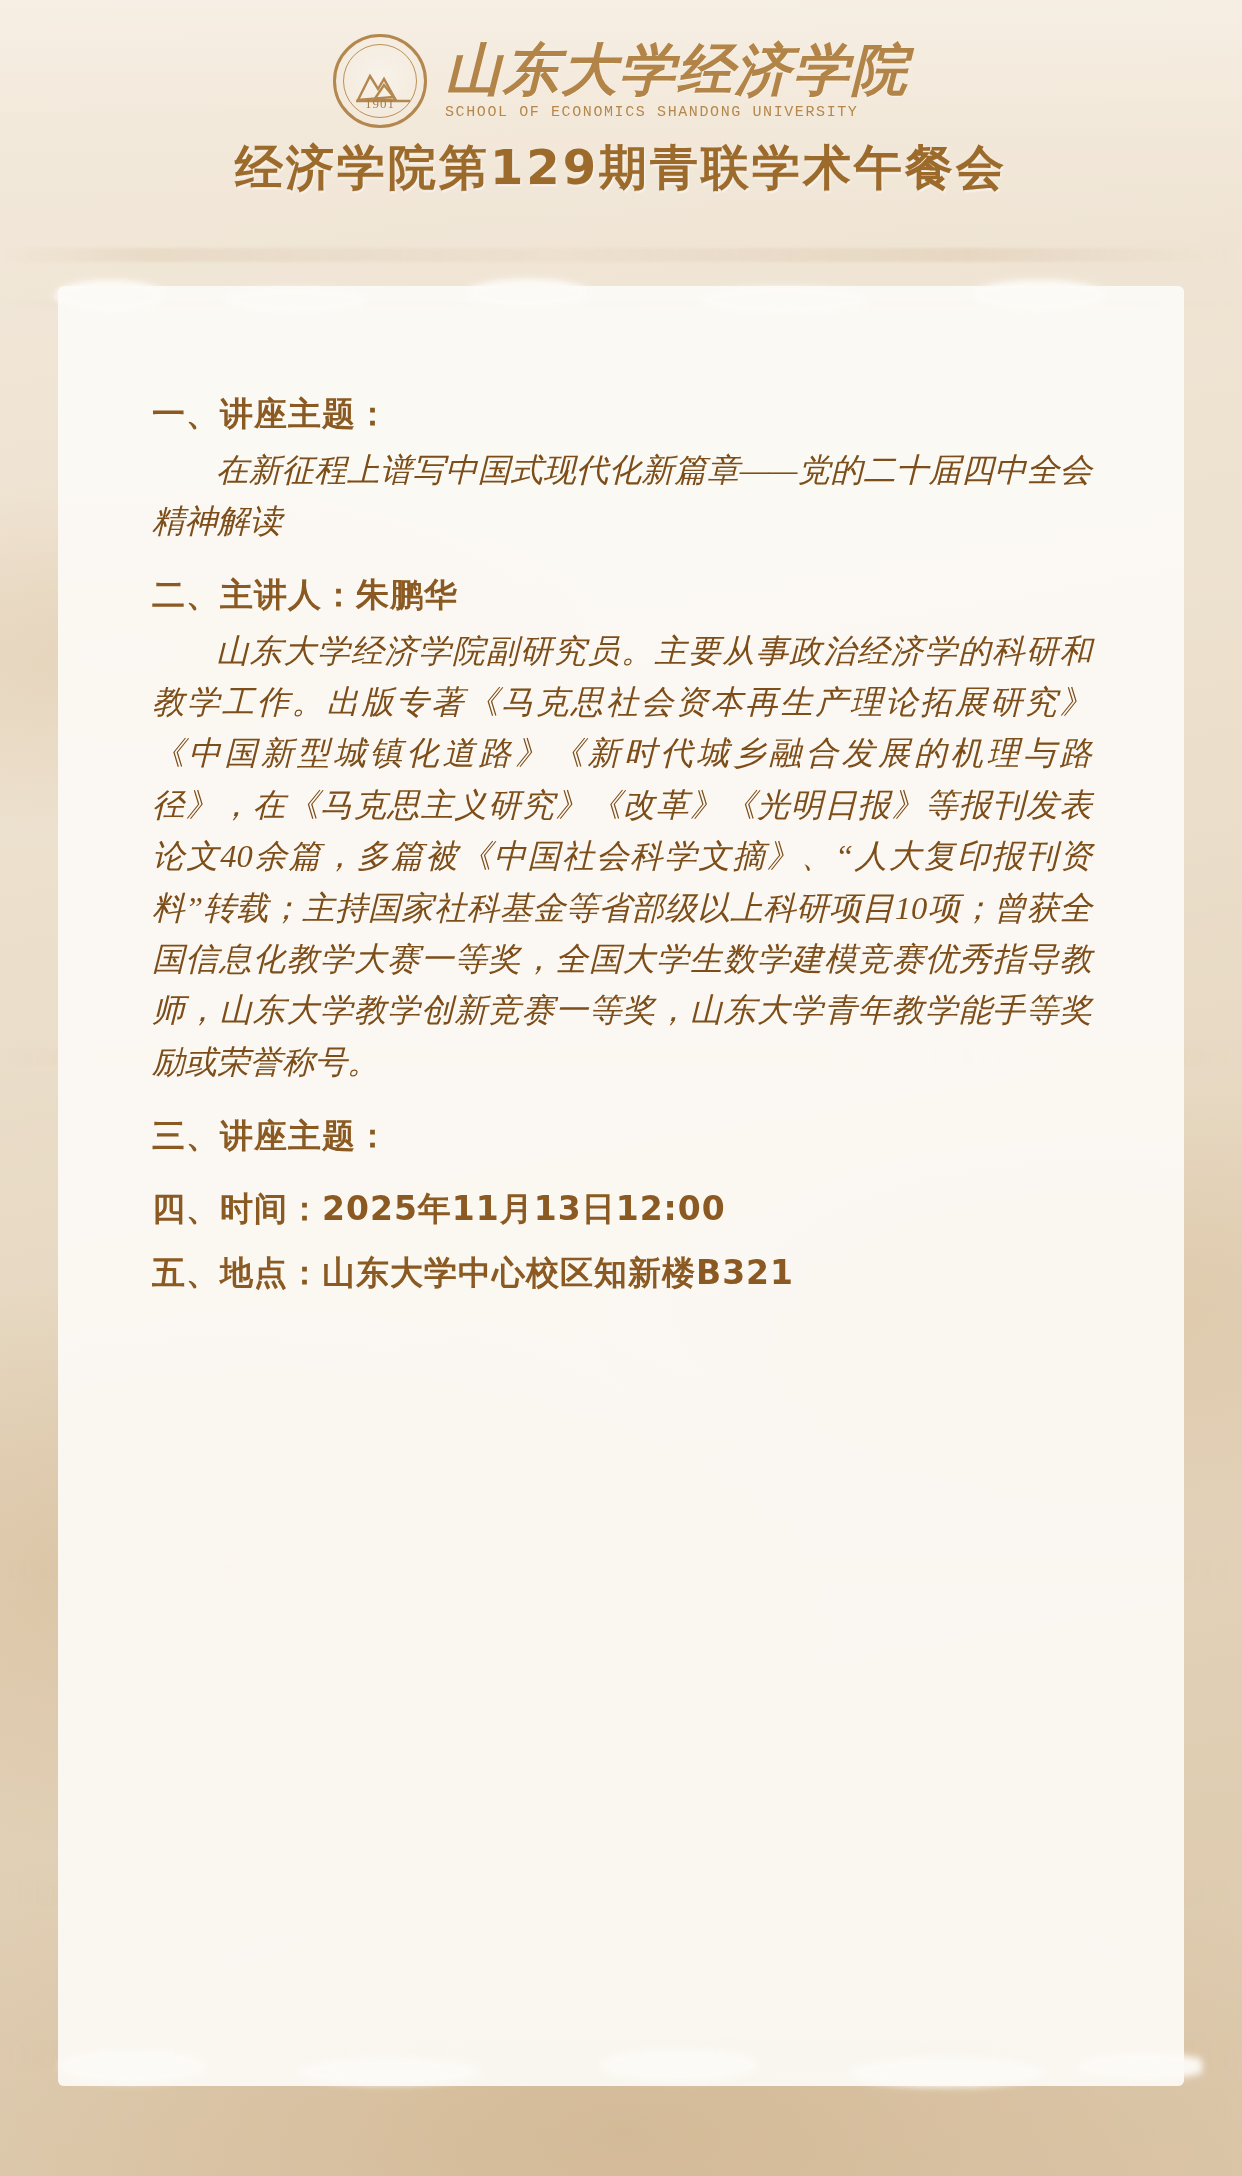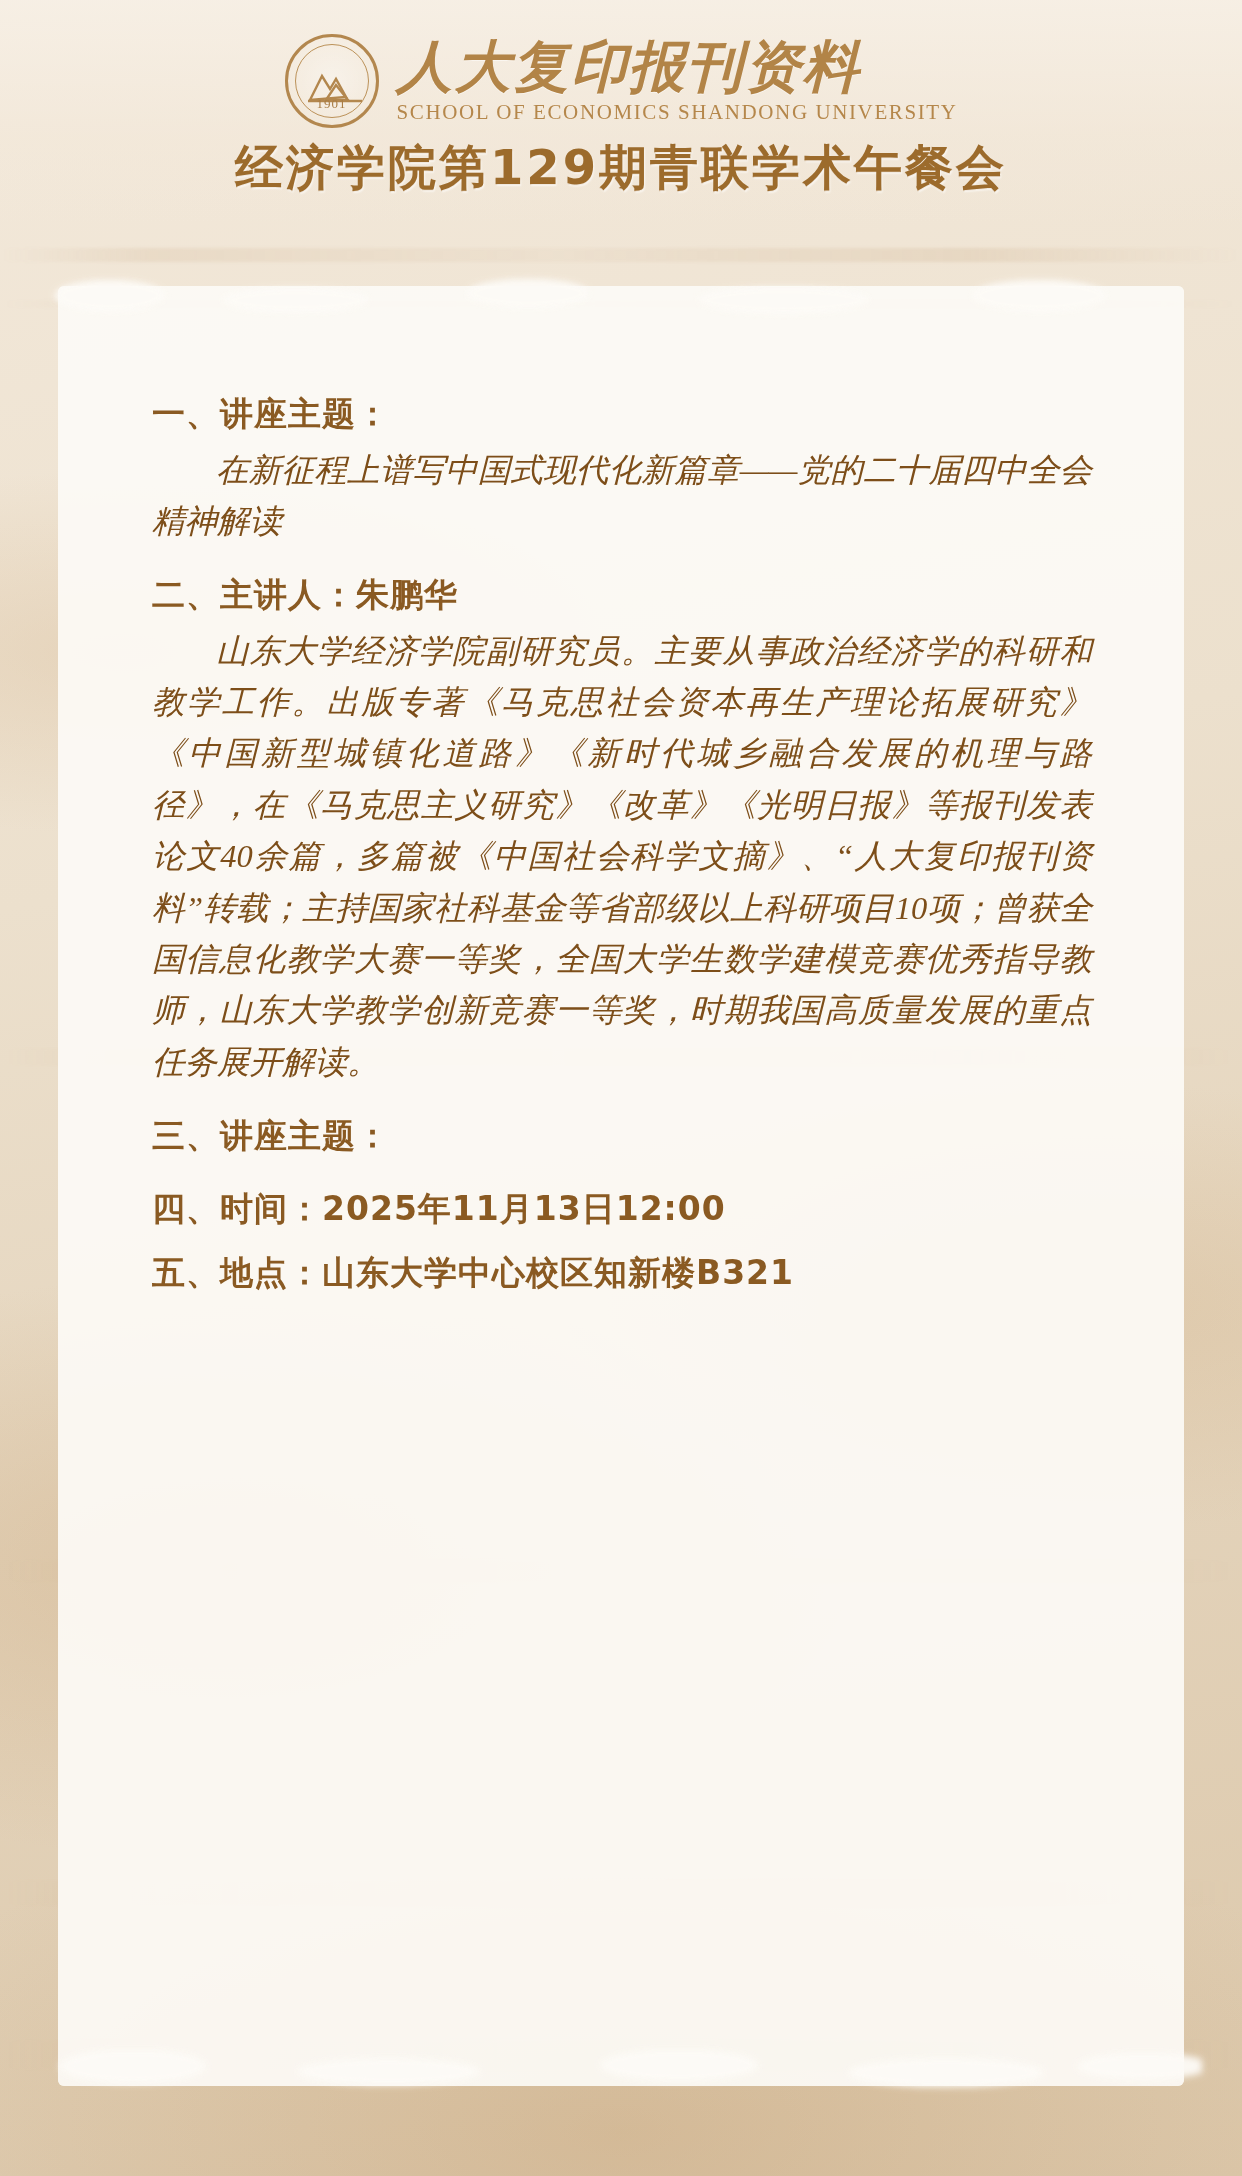--- a/index.html
+++ b/index.html
@@ -101,22 +101,22 @@
     font-family: "Liberation Serif", serif;
     font-size: 56px;
     font-weight: 700;
     color: #b28447;
     letter-spacing: 2px;
     font-style: italic;
     text-shadow: 0 1px 0 rgba(255,255,255,0.5);
   }
   .logo-en {
     margin-top: 7px;
-    font-family: Liberation Serif, serif;
-    font-size: 21px;
+    font-family: Liberation Mono, monospace;
+    font-size: 15px;
     color: #b5874b;
     letter-spacing: 1.6px;
   }
 
   
   .main-title {
     position: absolute;
     left: 0; top: 136px;
     width: 1242px;
     text-align: center;
@@ -226,37 +226,37 @@
       <div class="mtn">
         <svg viewBox="0 0 58 36" width="58" height="36" aria-hidden="true">
           <path d="M4 33 L16 9 L24 22 L30 12 L40 30 Z" fill="none" stroke="#b3874e" stroke-width="2.4"></path>
           <path d="M20 33 L30 18 L42 33 Z" fill="none" stroke="#b3874e" stroke-width="2.4"></path>
           <path d="M2 34 H56" stroke="#b3874e" stroke-width="2.4"></path>
         </svg>
       </div>
       <div class="yr">1901</div>
     </div>
     <div class="logo-text">
-      <div class="logo-cn">人大复印报刊资料</div>
+      <div class="logo-cn">山东大学经济学院</div>
       <div class="logo-en">SCHOOL OF ECONOMICS SHANDONG UNIVERSITY</div>
     </div>
   </div>
 
   <div class="main-title">经济学院第129期青联学术午餐会</div>
 
   <div class="content">
 
     <div class="section">
       <div class="sec-head">一、讲座主题：</div>
       <div class="sec-body">在新征程上谱写中国式现代化新篇章——党的二十届四中全会精神解读</div>
     </div>
 
     <div class="section">
       <div class="sec-head">二、主讲人：朱鹏华</div>
-      <div class="sec-body">山东大学经济学院副研究员。主要从事政治经济学的科研和教学工作。出版专著《马克思社会资本再生产理论拓展研究》《中国新型城镇化道路》《新时代城乡融合发展的机理与路径》，在《马克思主义研究》《改革》《光明日报》等报刊发表论文40余篇，多篇被《中国社会科学文摘》、“人大复印报刊资料”转载；主持国家社科基金等省部级以上科研项目10项；曾获全国信息化教学大赛一等奖，全国大学生数学建模竞赛优秀指导教师，山东大学教学创新竞赛一等奖，时期我国高质量发展的重点任务展开解读。</div>
+      <div class="sec-body">山东大学经济学院副研究员。主要从事政治经济学的科研和教学工作。出版专著《马克思社会资本再生产理论拓展研究》《中国新型城镇化道路》《新时代城乡融合发展的机理与路径》，在《马克思主义研究》《改革》《光明日报》等报刊发表论文40余篇，多篇被《中国社会科学文摘》、“人大复印报刊资料”转载；主持国家社科基金等省部级以上科研项目10项；曾获全国信息化教学大赛一等奖，全国大学生数学建模竞赛优秀指导教师，山东大学教学创新竞赛一等奖，山东大学青年教学能手等奖励或荣誉称号。</div>
     </div>
 
     <div class="section">
       <div class="sec-head">三、讲座主题：</div>
     </div>
 
     <div class="line-item">四、时间：2025年11月13日12:00</div>
     <div class="line-item">五、地点：山东大学中心校区知新楼B321</div>
 
   </div>

